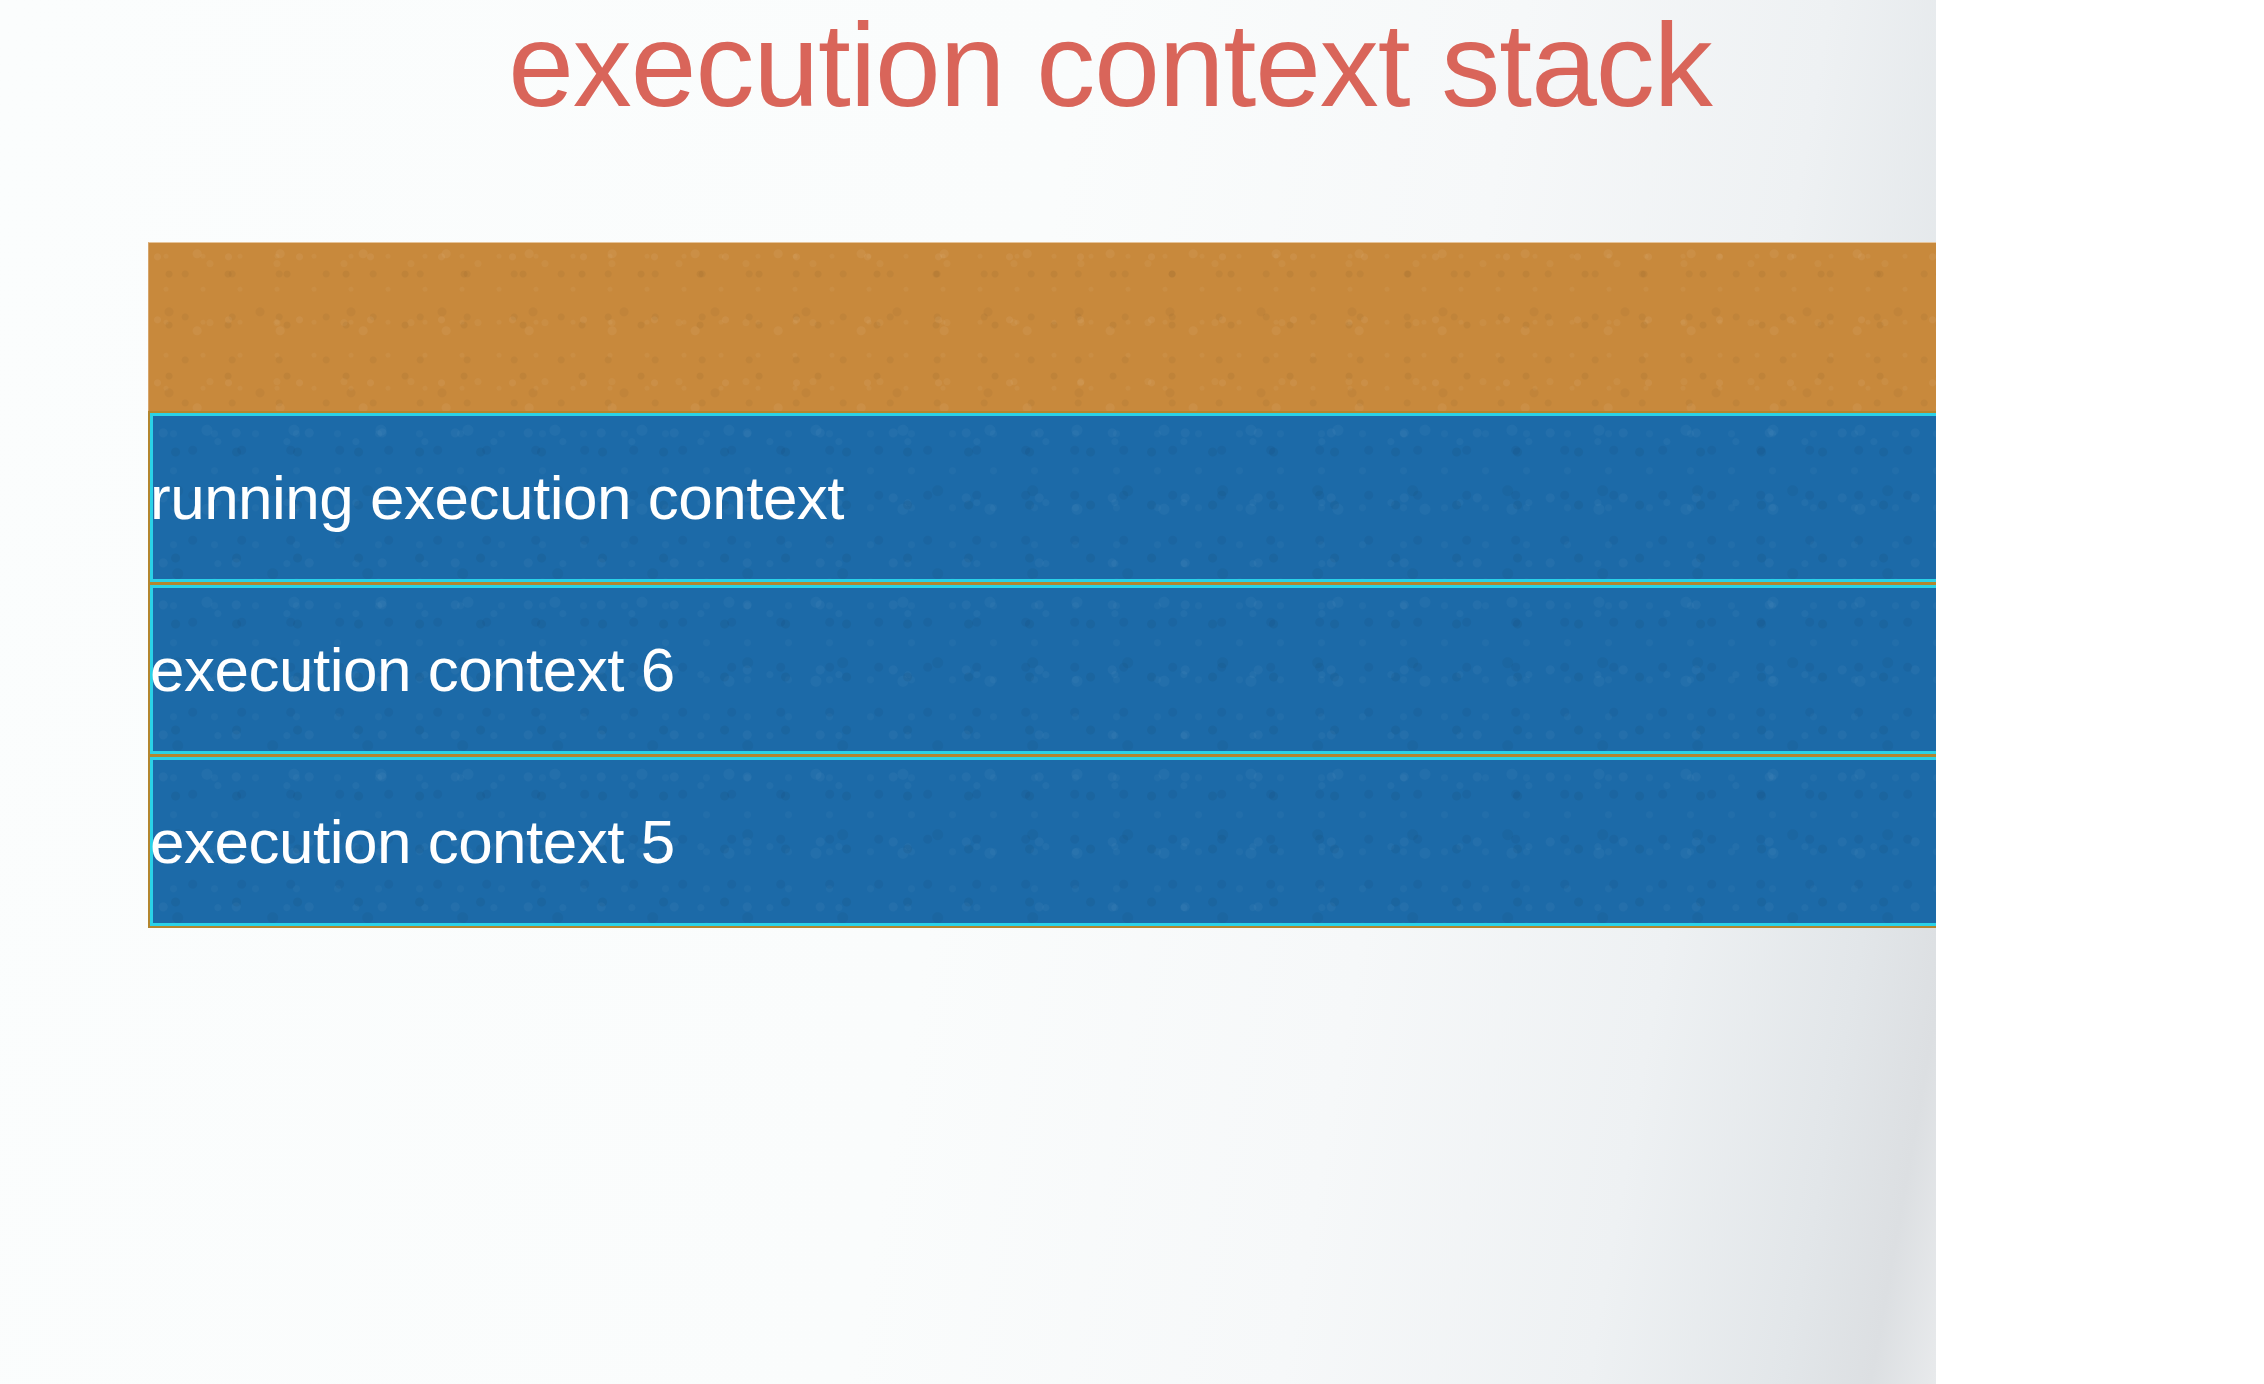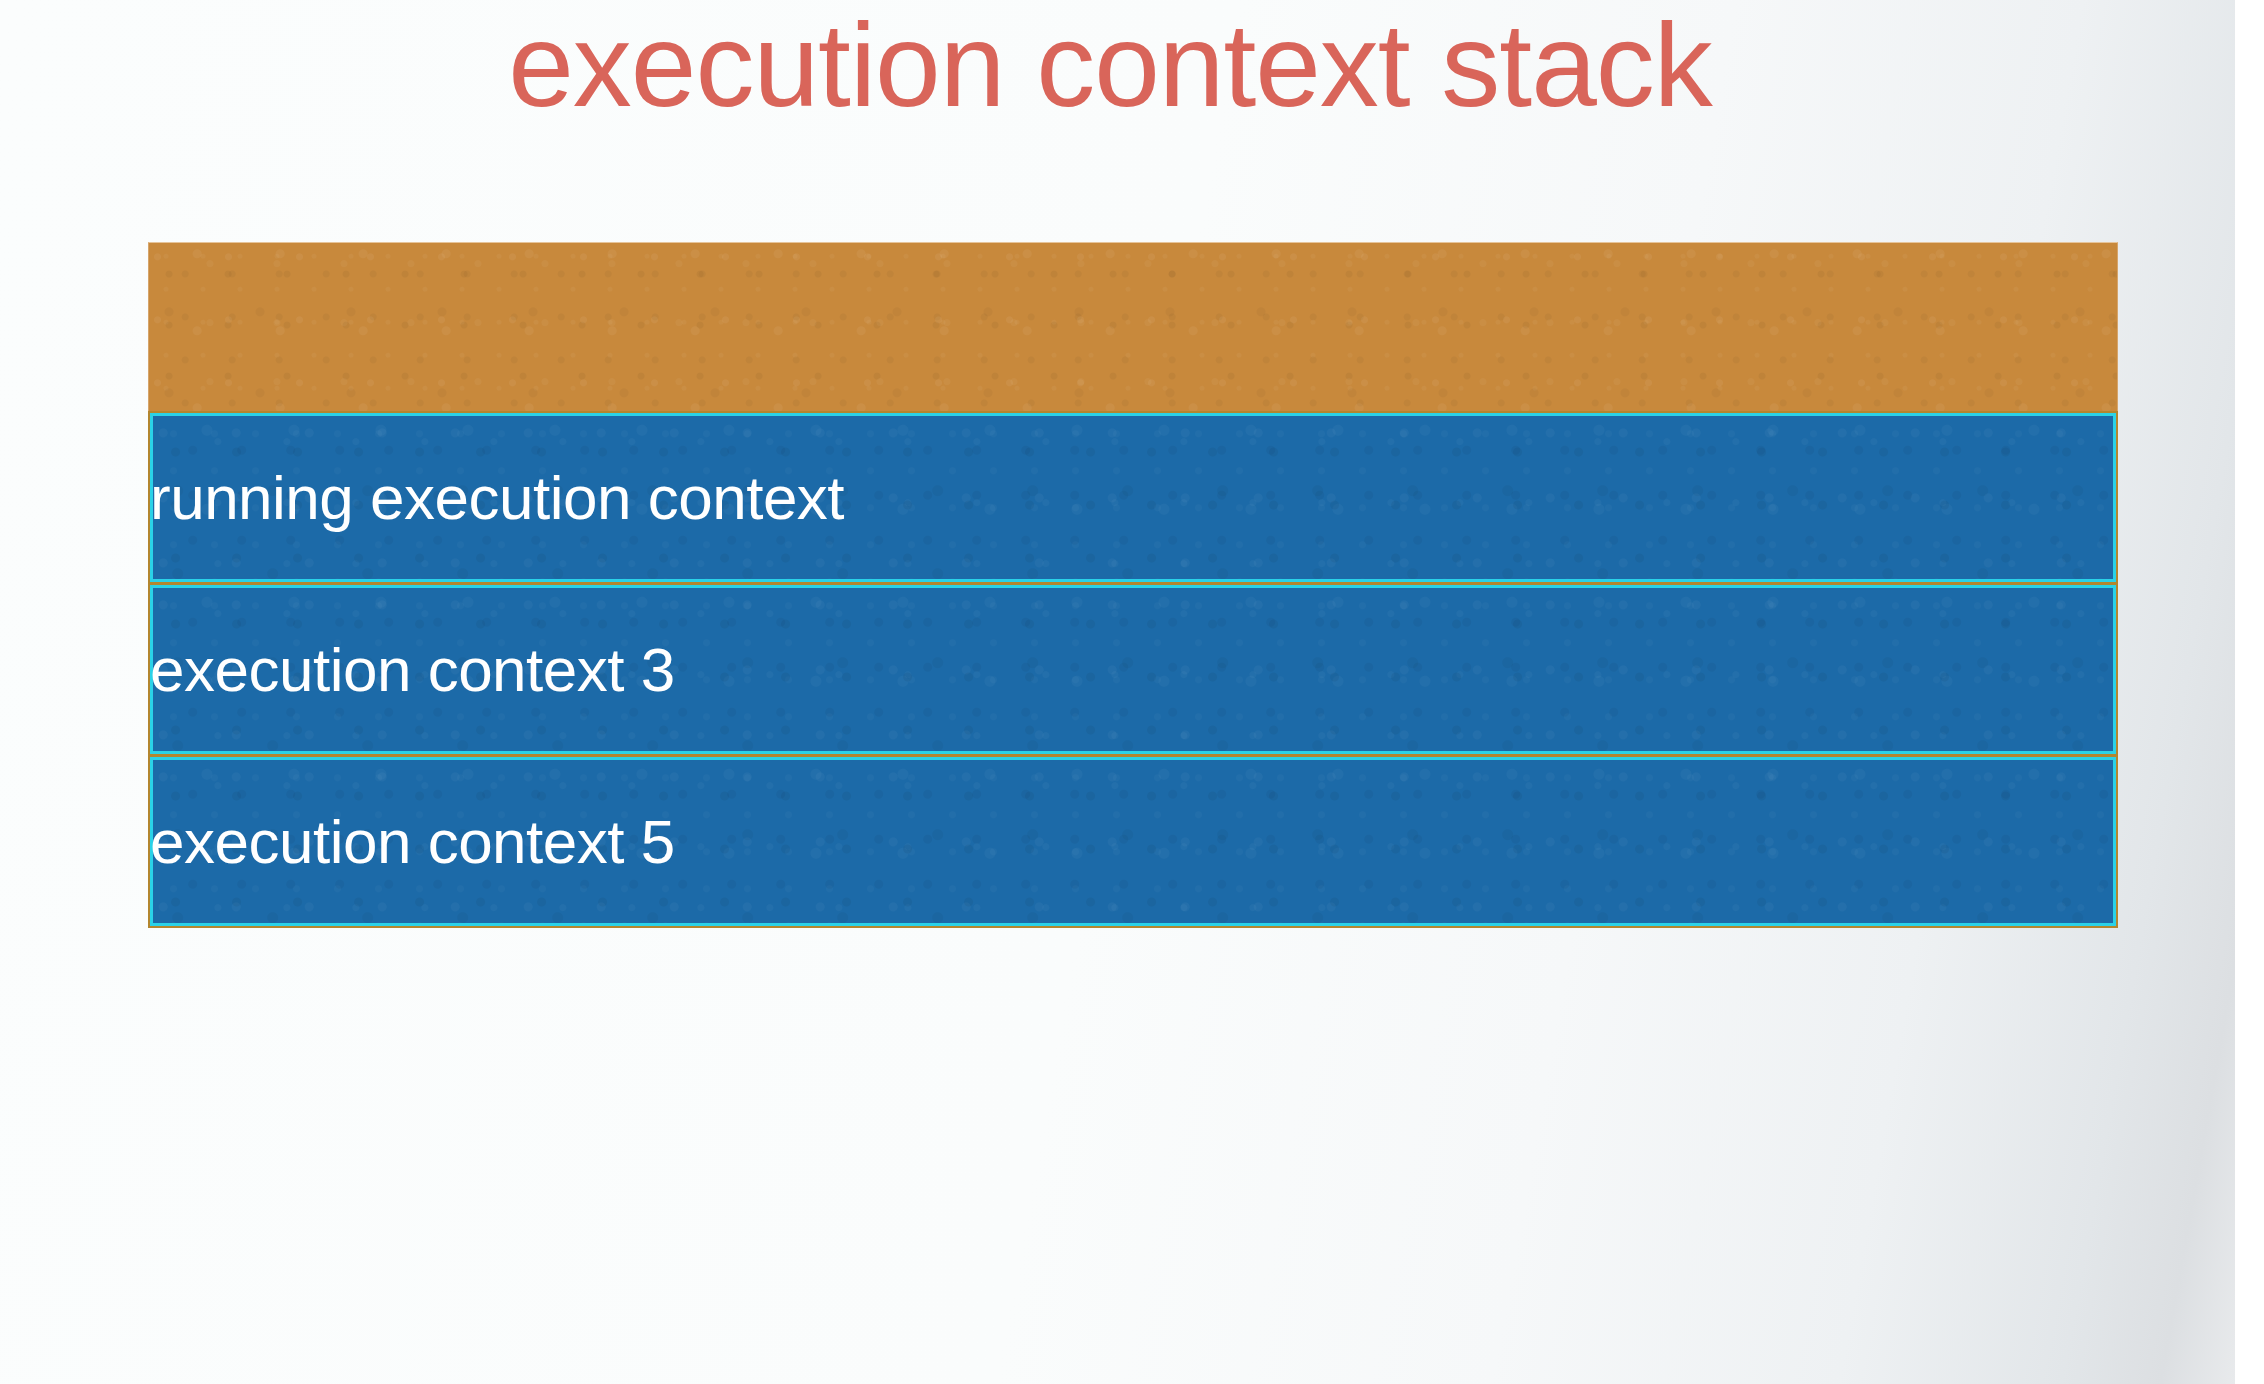--- a/index.html
+++ b/index.html
@@ -9,21 +9,21 @@
     height: 1384px;
     overflow: hidden;
   }
   body {
     font-family: "Liberation Sans", sans-serif;
     background: #ffffff;
   }
 
   #slide {
     position: relative;
-    width: 2235px;
+    width: 1936px;
     height: 1384px;
     background:
       linear-gradient(100deg,
         #fbfdfd 0%,
         #fafcfc 50%,
         #f6f8f9 70%,
         #eef1f3 84%,
         #e2e6e9 93%,
         #dcdfe2 97%,
         #e8eaec 100%);
@@ -130,21 +130,21 @@
     <div class="free-slot"></div>
 
     <div class="ctx-box">
       <div class="inner"></div>
       <span class="ctx-label">running execution context</span>
     </div>
 
 
     <div class="ctx-box">
       <div class="inner"></div>
-      <span class="ctx-label">execution context 3</span>
+      <span class="ctx-label">execution context 6</span>
     </div>
 
     <div class="ctx-box">
       <div class="inner"></div>
       <span class="ctx-label">execution context 5</span>
     </div>
 
 
   </div>
 </div>

